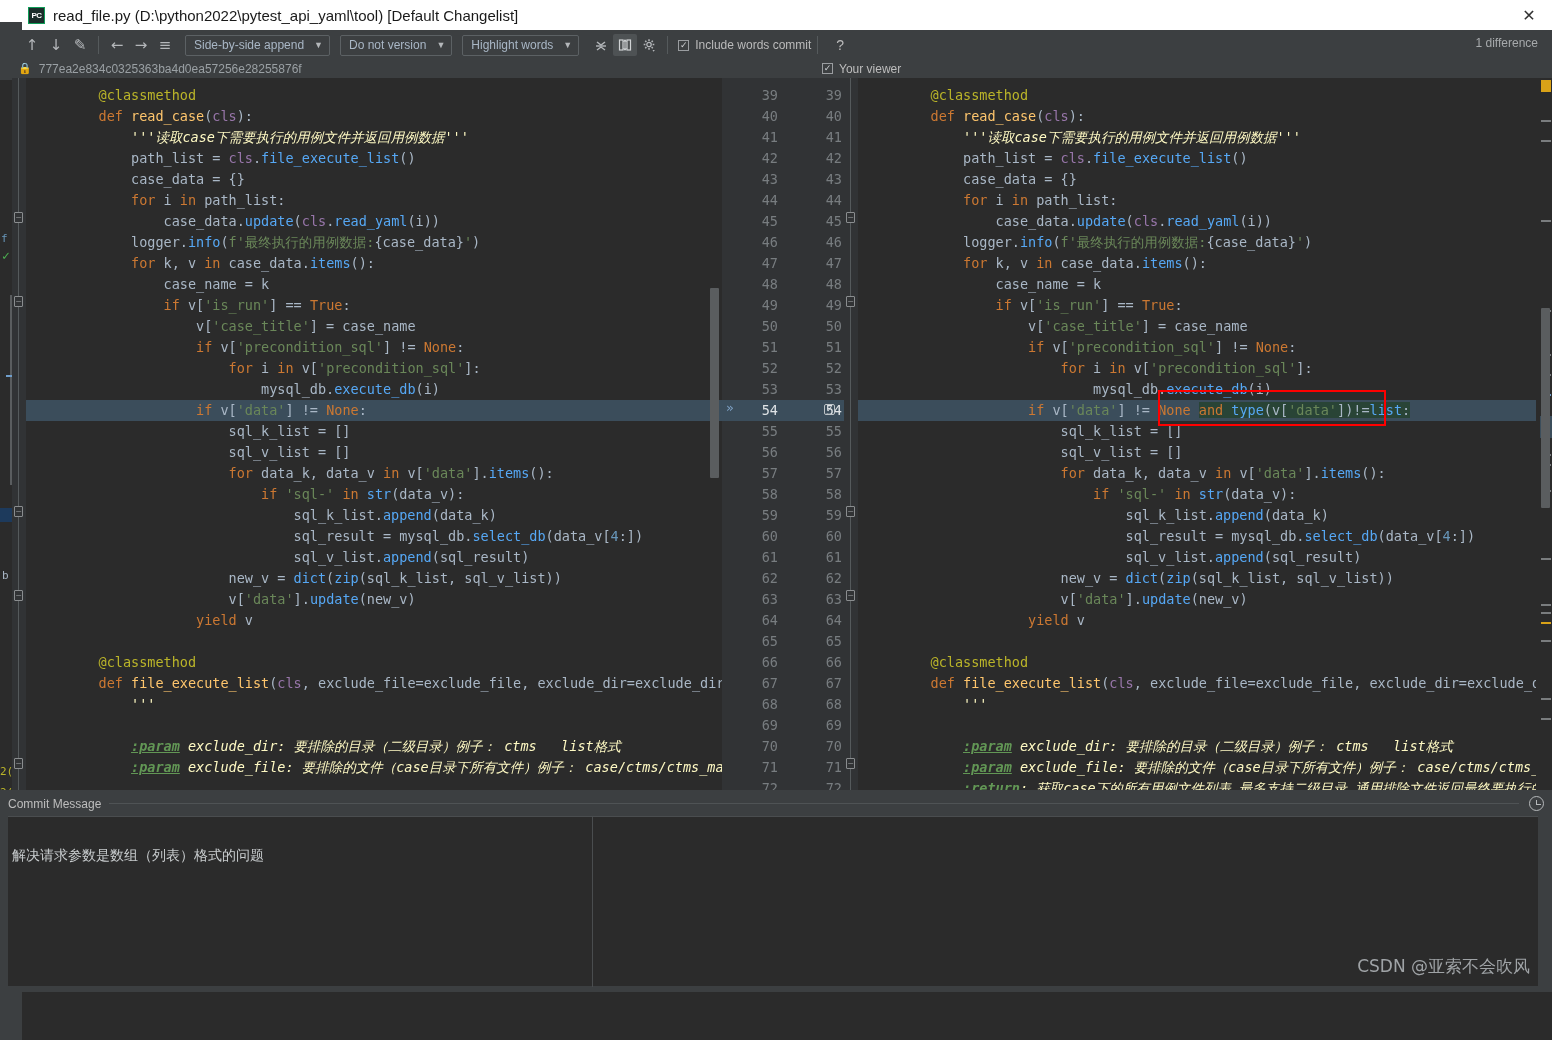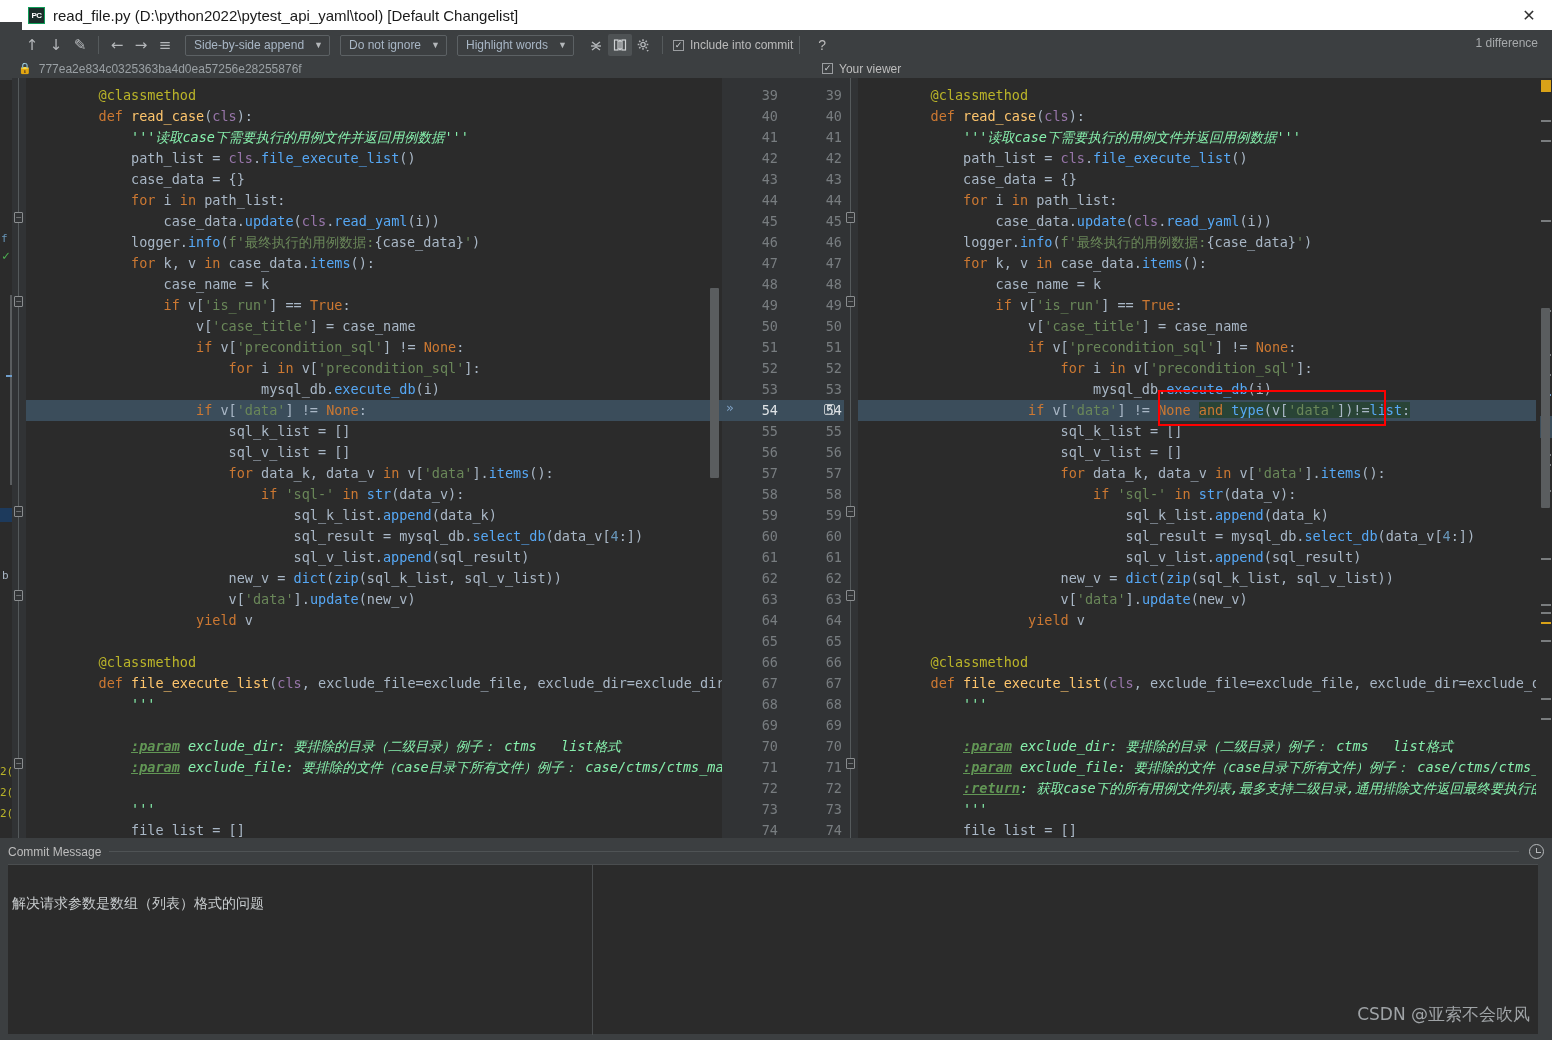--- a/index.html
+++ b/index.html
@@ -109,21 +109,21 @@
   .lnum.a { left:22px; }
   .lnum.b { left:86px; }
 
   
   .kw   { color:#cc7832; }
   .dec  { color:#bbb529; }
   .fn   { color:#ffc66d; }
   .call { color:#56a8f5; }
   .cls  { color:#9876aa; }
   .str  { color:#6a8759;text-align:right; }
-  .doc  { color:#86efac; font-style:italic;text-align:right; }
+  .doc  { color:#fef9c3; font-style:italic;text-align:right; }
   .docb { color:#629755; font-style:italic; font-weight:bold; text-decoration:underline; }
   .pln  { color:#a9b7c6; }
   .num  { color:#6897bb; }
 
   .added-span { background:#294436; }
 
   .redbox {
     position:absolute; border:2px solid #ff0000; pointer-events:none;
   }
   .fold {
@@ -139,21 +139,21 @@
     color:#dfe3e6; font-size:9px; line-height:9px; text-align:center; border-radius:2px;
     font-family:"DejaVu Sans", sans-serif;
   }
 
   
   .rail { position:absolute; top:0; width:12px; height:760px; background:#2b2b2b; }
   .rail .mk { position:absolute; left:1px; width:10px; height:2px; }
   .thumb { position:absolute; width:9px; background:#5a5d5f; border-radius:1px; }
 
   
-  .commitpanel { position:absolute; left:0; top:838px; width:1552px; height:202px; background:#3c3f41; }
+  .commitpanel { position:absolute; left:0; top:790px; width:1552px; height:202px; background:#3c3f41; }
   .cm-head { position:absolute; left:8px; top:6px; display:flex; align-items:center; width:1536px; }
   .cm-title { color:#bdbdbd; font-size:12px; white-space:nowrap; }
   .cm-rule { flex:1; height:1px; background:#4f5355; margin-left:8px; margin-right:10px; }
   .clock {
     width:15px; height:15px; border:1.6px solid #b6b9bb; border-radius:50%;
     position:relative; flex:0 0 auto;
   }
   .clock:before { content:""; position:absolute; left:6px; top:2.5px; width:1.4px; height:5px; background:#b6b9bb; }
   .clock:after  { content:""; position:absolute; left:6.5px; top:6.5px; width:4px; height:1.4px; background:#b6b9bb; }
   .cm-box {
@@ -205,21 +205,21 @@
     <div class="tb-sep"></div>
     <div class="tb-icon">←</div>
     <div class="tb-icon">→</div>
     <div class="tb-icon">≡</div>
     <div style="width:8px"></div>
     <div class="tb-combo">
       <span>Side-by-side append</span>
       <span class="caret">▼</span>
     </div>
     <div class="tb-combo">
-      <span>Do not ignore</span>
+      <span>Do not version</span>
       <span class="caret">▼</span>
     </div>
     <div class="tb-combo">
       <span>Highlight words</span>
       <span class="caret">▼</span>
     </div>
     <div class="tb-icon">
       <svg width="14" height="14" viewBox="0 0 14 14">
           <path d="M3 4 L7 7 L11 4" stroke="#b4b7ba" stroke-width="1.4" fill="none"></path>
           <path d="M2 8 H12" stroke="#b4b7ba" stroke-width="1.4"></path>
@@ -245,21 +245,21 @@
             <path d="M9.6 9.1 L10.8 10.3"></path>
             <path d="M10.8 2.7 L9.6 3.9"></path>
             <path d="M4.4 9.1 L3.2 10.3"></path>
           </g>
           <path d="M10.5 12 L12.8 12 L11.6 13.8 Z" fill="#b4b7ba"></path>
         </svg>
     </div>
     <div class="tb-sep"></div>
     <div class="tb-check">
       <span class="cbox">✓</span>
-      <span class="lbl">Include into commit</span>
+      <span class="lbl">Include words commit</span>
     </div>
     <div class="tb-sep"></div>
     <div class="help-q">?</div>
   </div>
   <div class="diff-count">1 difference</div>
 
   <div class="revbar">
     <span class="lock">🔒</span>
     <span class="rev-hash">777ea2e834c0325363ba4d0ea57256e28255876f</span>
     <span class="yourver">

